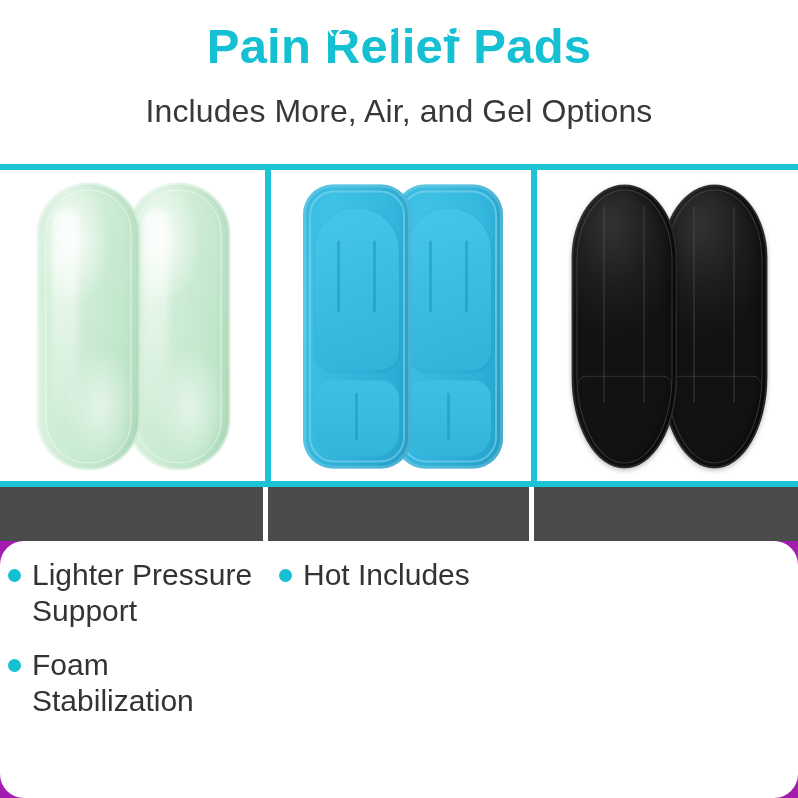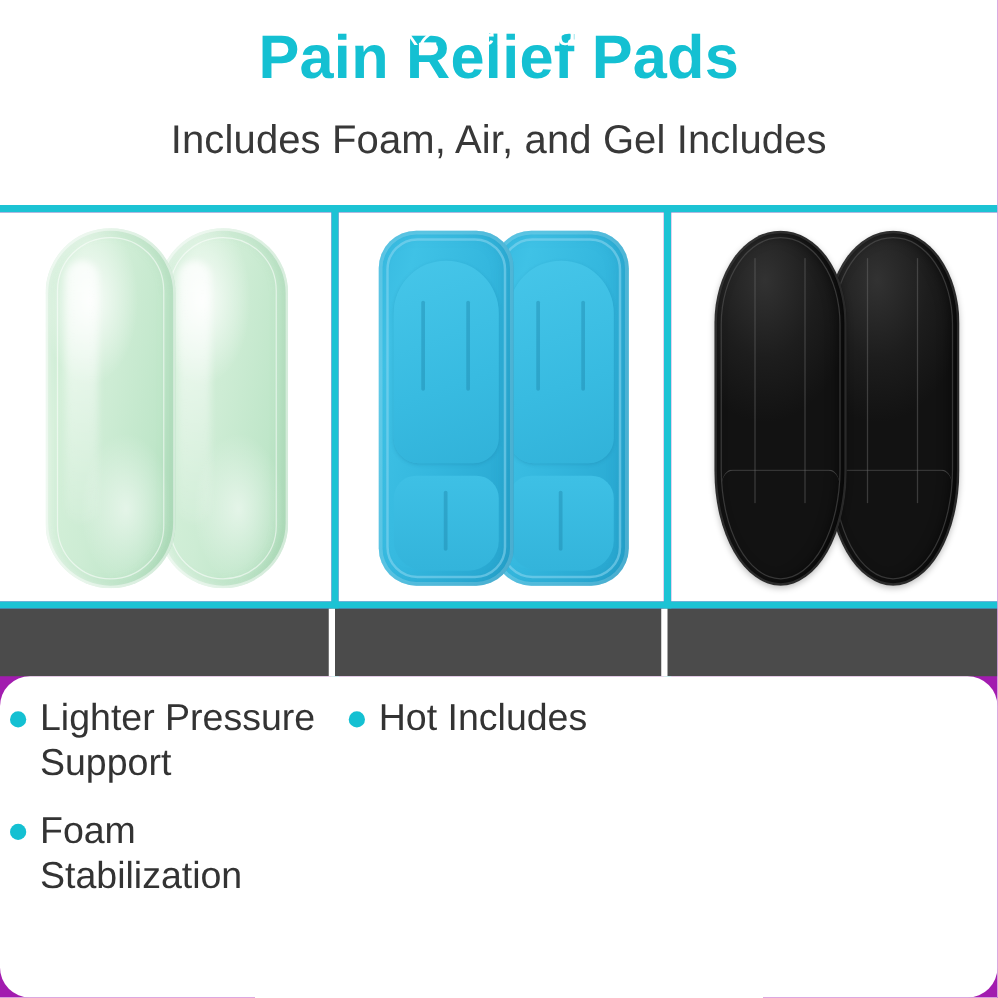--- a/index.html
+++ b/index.html
@@ -308,21 +308,21 @@
     letter-spacing: 0px;
   }
 </style>
 </head>
 <body>
 
 <div class="infographic">
 
   <div class="header">
     <div class="title">Pain Relief Pads</div>
-    <div class="subtitle">Includes Foam, Air, and Gel Includes</div>
+    <div class="subtitle">Includes More, Air, and Gel Options</div>
   </div>
 
   <div class="rule-top"></div>
   <div class="rule-mid"></div>
   <div class="vdiv d1"></div>
   <div class="vdiv d2"></div>
 
   <div class="photo-row">
 
     <div class="photo-cell c1">

